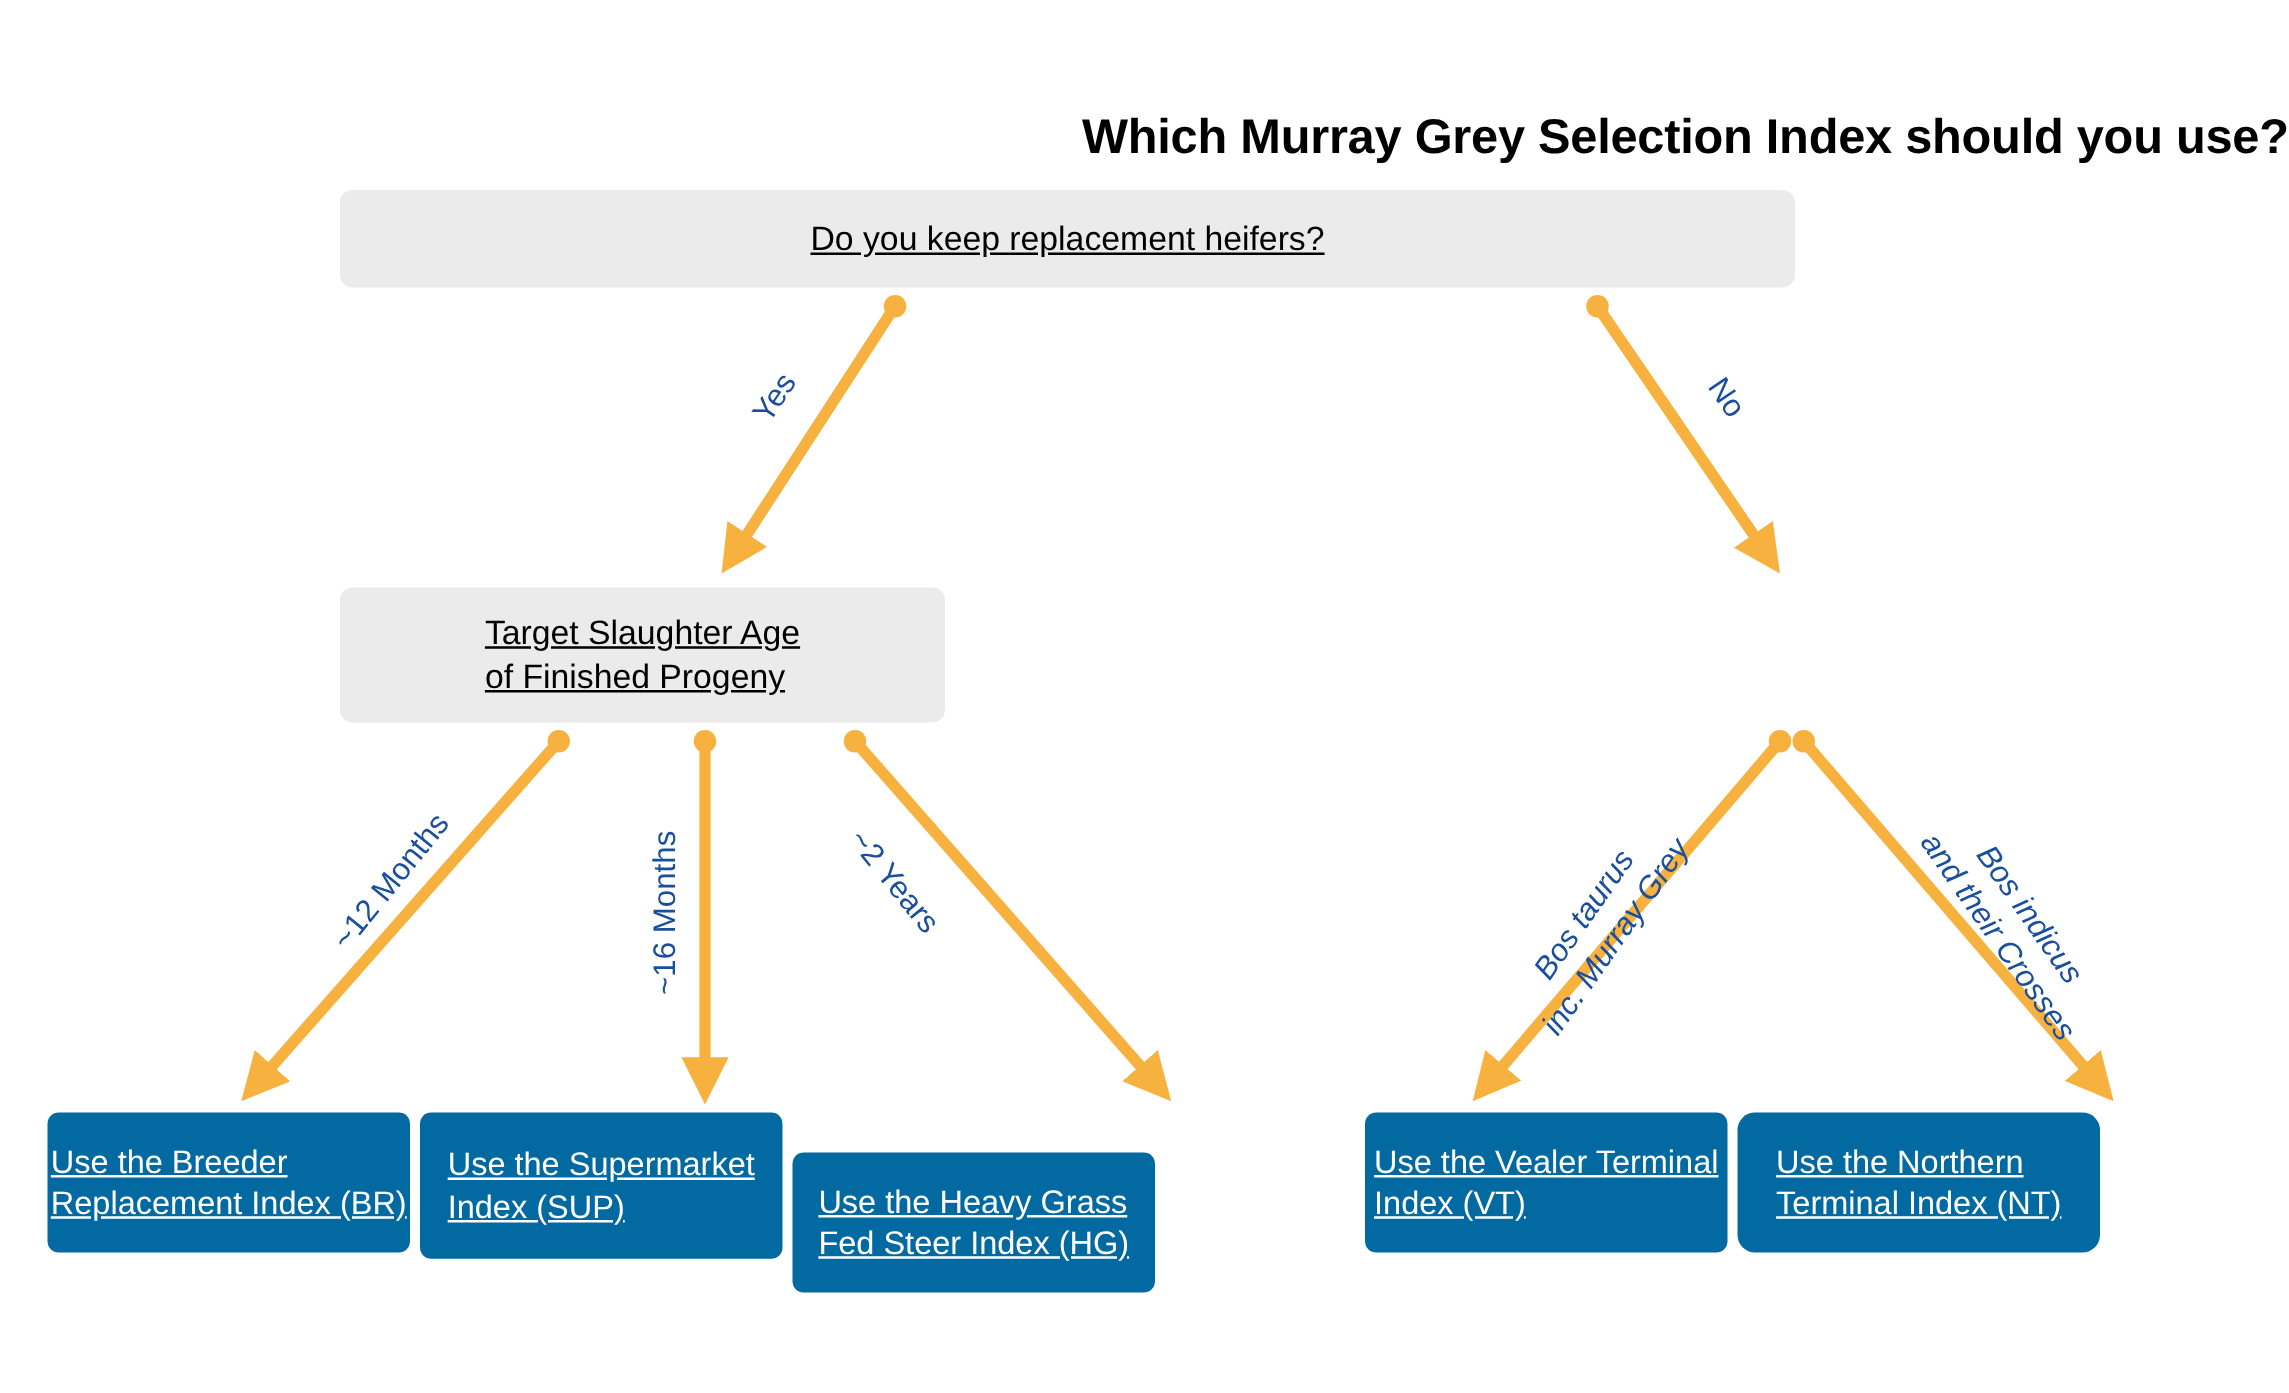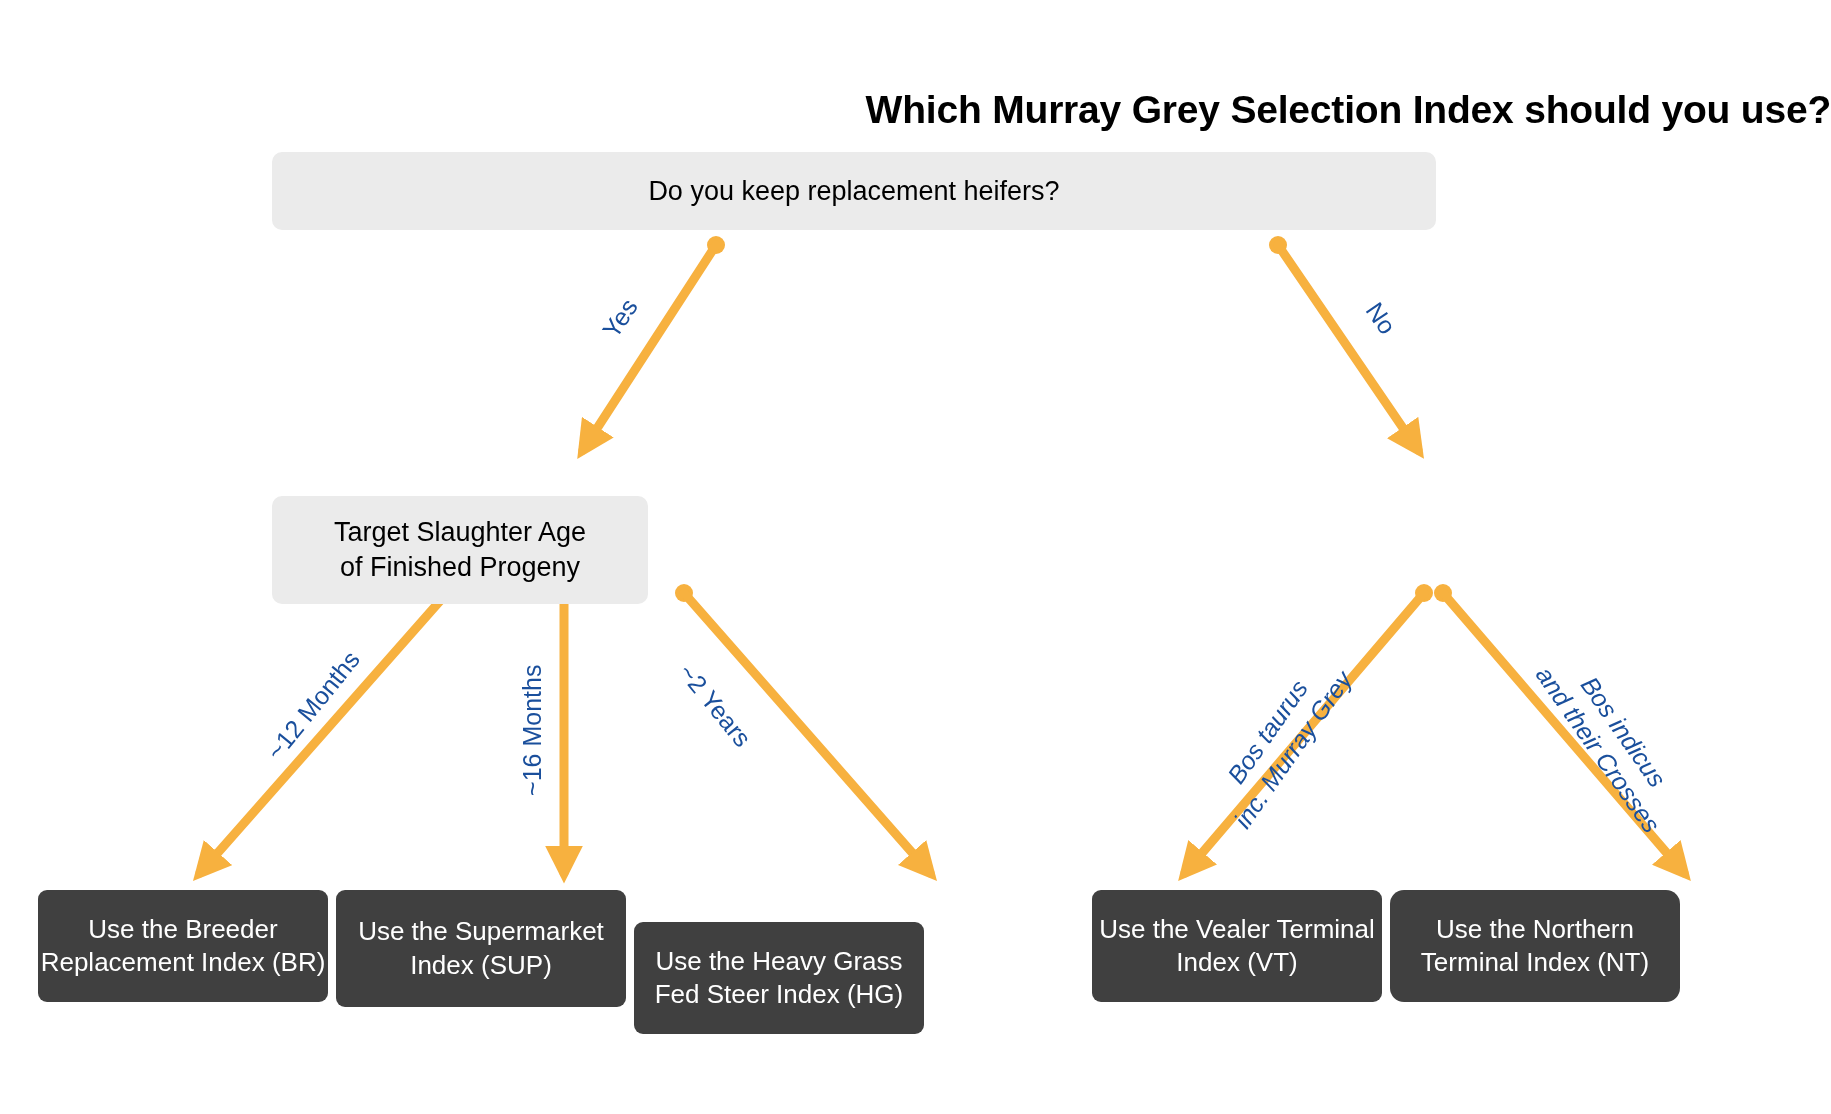--- a/index.html
+++ b/index.html
@@ -32,40 +32,40 @@
     letter-spacing: -0.2px;
   }
 
   
   .node {
     position: absolute;
     box-sizing: border-box;
     display: flex;
     align-items: center;
     justify-content: center;
-    text-align: center;
     border-radius: 10px;
     line-height: 1.28;
     white-space: pre-line;
+    text-decoration: underline;
   }
   .node.question {
     background: #ebebeb;
     color: #000000;
     font-size: 27px;
   }
   .node.outcome {
-    background: #404040;
+    background: #0369a1;
     color: #ffffff;
     font-size: 26px;
     border-radius: 9px;
   }
 
   
   #node-root      { left: 272px;  top: 152px; width: 1164px; height: 78px; }
-  #node-slaughter { left: 272px;  top: 496px; width: 376px;  height: 108px; }
+  #node-slaughter { left: 272px;  top: 470px; width: 484px;  height: 108px; }
   #node-cows      { left: 1004px; top: 470px; width: 432px;  height: 108px; }
 
   #node-br  { left: 38px;   top: 890px; width: 290px; height: 112px; }
   #node-sup { left: 336px;  top: 890px; width: 290px; height: 117px; }
   #node-hg  { left: 634px;  top: 922px; width: 290px; height: 112px; }
   #node-vt  { left: 1092px; top: 890px; width: 290px; height: 112px; }
   #node-nt  { left: 1390px; top: 890px; width: 290px; height: 112px; border-radius: 14px; }
 
   
   #arrow-layer {

